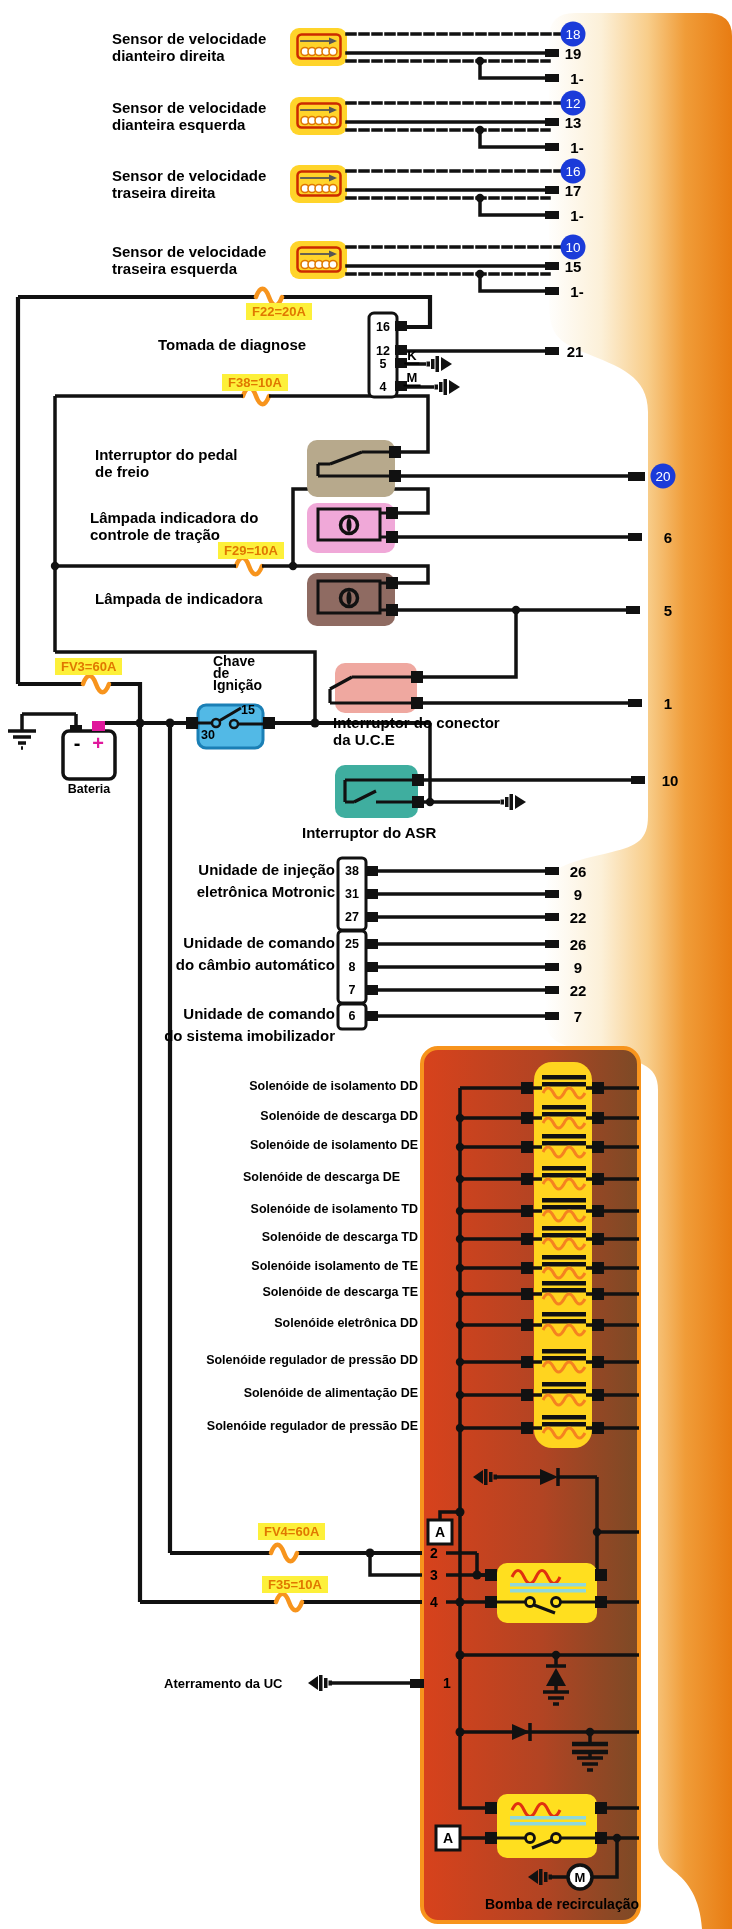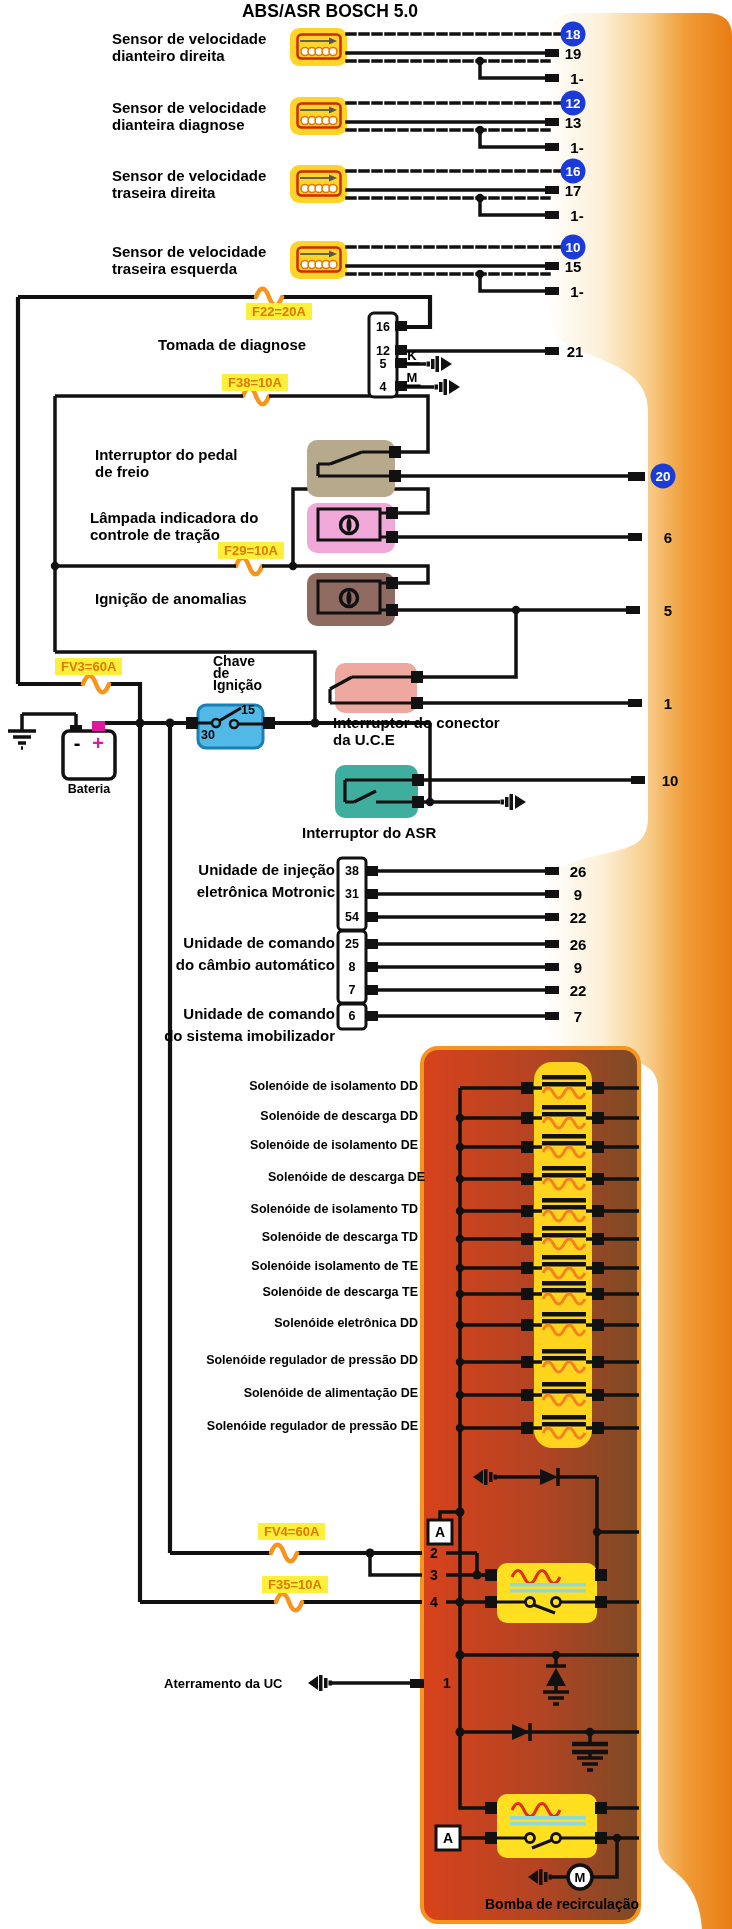--- a/index.html
+++ b/index.html
@@ -5,21 +5,21 @@
   html,body{margin:0;padding:0;background:#fff}
   .stage{position:relative;width:732px;height:1929px;background:#fff;
          font-family:"Liberation Sans",sans-serif;overflow:hidden}
   .stage svg{position:absolute;left:0;top:0}
   .lbl{position:absolute;font-weight:bold;font-size:15px;color:#000;white-space:nowrap;line-height:17px}
   .rlbl{position:absolute;font-weight:bold;font-size:15px;color:#000;white-space:nowrap;text-align:right}
   .soll{position:absolute;font-weight:bold;font-size:12.5px;color:#000;white-space:nowrap;text-align:right}
   .pin{position:absolute;transform:translate(-50%,-50%);font-weight:bold;font-size:15px;color:#000;white-space:nowrap}
   .pinb{position:absolute;transform:translate(-50%,-50%);width:25px;height:25px;border-radius:50%;
         background:#1b3bd9;color:#fff;display:flex;align-items:center;justify-content:center;
-        font-size:13.5px;font-weight:bold}
+        font-size:13.5px;font-weight:normal}
   .cpin{position:absolute;transform:translate(-50%,-50%);font-weight:bold;font-size:12.5px;color:#000}
   .fuse{position:absolute;background:#fdf03a;color:#e07800;font-weight:bold;font-size:13px;
         padding:1px 6px;white-space:nowrap}
   .sm{font-size:14px}
   .kl{position:absolute;transform:translate(-50%,-50%);font-weight:bold;font-size:13px;color:#000;
       border-bottom:2px solid #000;padding:0 3px}
   .title{position:absolute;text-align:center;font-weight:bold;font-size:17.5px;color:#000}
   .ctr{text-align:center}
 </style>
 </head>
@@ -409,26 +409,25 @@
         <circle cx="460" cy="1239" r="4.2"></circle>
         <circle cx="460" cy="1268" r="4.2"></circle>
   <circle cx="460" cy="1294" r="4.2"></circle>
         <circle cx="460" cy="1325" r="4.2"></circle>
         <circle cx="460" cy="1362" r="4.2"></circle>
   <circle cx="460" cy="1395" r="4.2"></circle>
         <circle cx="460" cy="1428" r="4.2"></circle>
 </g>
 </svg>
 
-<div class="title" style="left:160px;top:1px;width:340px">ABS/ASR BOSCH 5.0</div>
 
 <div class="lbl" style="left:112px;top:30px">Sensor de velocidade</div>
 <div class="lbl" style="left:112px;top:47px">dianteiro direita</div>
 <div class="lbl" style="left:112px;top:99px">Sensor de velocidade</div>
-<div class="lbl" style="left:112px;top:116px">dianteira diagnose</div>
+<div class="lbl" style="left:112px;top:116px">dianteira esquerda</div>
 <div class="lbl" style="left:112px;top:167px">Sensor de velocidade</div>
 <div class="lbl" style="left:112px;top:184px">traseira direita</div>
 <div class="lbl" style="left:112px;top:243px">Sensor de velocidade</div>
 <div class="lbl" style="left:112px;top:260px">traseira esquerda</div>
 
 <div class="pinb" style="left:573px;top:34px">18</div>
 <div class="pin" style="left:573px;top:53px">19</div>
 <div class="pin" style="left:577px;top:78px">1-</div>
 <div class="pinb" style="left:573px;top:103px">12</div>
 <div class="pin" style="left:573px;top:122px">13</div>
@@ -451,21 +450,21 @@
 <div class="pin" style="left:575px;top:351px">21</div>
 
 <div class="fuse" style="left:222px;top:374px">F38=10A</div>
 <div class="lbl" style="left:95px;top:446px">Interruptor do pedal</div>
 <div class="lbl" style="left:95px;top:463px">de freio</div>
 <div class="pinb" style="left:663px;top:476px">20</div>
 <div class="lbl" style="left:90px;top:509px">Lâmpada indicadora do</div>
 <div class="lbl" style="left:90px;top:526px">controle de tração</div>
 <div class="pin" style="left:668px;top:537px">6</div>
 <div class="fuse" style="left:218px;top:542px">F29=10A</div>
-<div class="lbl" style="left:95px;top:590px">Ignição de anomalias</div>
+<div class="lbl" style="left:95px;top:590px">Lâmpada de indicadora</div>
 <div class="pin" style="left:668px;top:610px">5</div>
 
 <div class="fuse" style="left:55px;top:658px">FV3=60A</div>
 <div class="lbl sm" style="left:213px;top:655px;line-height:12px">Chave</div>
 <div class="lbl sm" style="left:213px;top:667px;line-height:12px">de</div>
 <div class="lbl sm" style="left:213px;top:679px;line-height:12px">Ignição</div>
 <div class="cpin" style="left:208px;top:735px">30</div>
 <div class="cpin" style="left:248px;top:710px">15</div>
 <div class="pin" style="left:77px;top:743px;font-size:20px">-</div>
 <div class="pin" style="left:98px;top:743px;font-size:20px;color:#e0189c">+</div>
@@ -474,41 +473,41 @@
 <div class="lbl" style="left:333px;top:714px">Interruptor do conector</div>
 <div class="lbl" style="left:333px;top:731px">da U.C.E</div>
 <div class="pin" style="left:668px;top:703px">1</div>
 <div class="lbl" style="left:302px;top:824px">Interruptor do ASR</div>
 <div class="pin" style="left:670px;top:780px">10</div>
 
 <div class="rlbl" style="right:397px;top:861px">Unidade de injeção</div>
 <div class="rlbl" style="right:397px;top:883px">eletrônica Motronic</div>
 <div class="cpin" style="left:352px;top:871px">38</div>
 <div class="cpin" style="left:352px;top:894px">31</div>
-<div class="cpin" style="left:352px;top:917px">54</div>
+<div class="cpin" style="left:352px;top:917px">27</div>
 <div class="pin" style="left:578px;top:871px">26</div>
 <div class="pin" style="left:578px;top:894px">9</div>
 <div class="pin" style="left:578px;top:917px">22</div>
 <div class="rlbl" style="right:397px;top:934px">Unidade de comando</div>
 <div class="rlbl" style="right:397px;top:956px">do câmbio automático</div>
 <div class="cpin" style="left:352px;top:944px">25</div>
 <div class="cpin" style="left:352px;top:967px">8</div>
 <div class="cpin" style="left:352px;top:990px">7</div>
 <div class="pin" style="left:578px;top:944px">26</div>
 <div class="pin" style="left:578px;top:967px">9</div>
 <div class="pin" style="left:578px;top:990px">22</div>
 <div class="rlbl" style="right:397px;top:1005px">Unidade de comando</div>
 <div class="rlbl" style="right:397px;top:1027px">do sistema imobilizador</div>
 <div class="cpin" style="left:352px;top:1016px">6</div>
 <div class="pin" style="left:578px;top:1016px">7</div>
 
 <div class="soll" style="right:314px;top:1079px">Solenóide de isolamento  DD</div>
 <div class="soll" style="right:314px;top:1109px">Solenóide de descarga DD</div>
 <div class="soll" style="right:314px;top:1138px">Solenóide de isolamento  DE</div>
-<div class="soll" style="right:307px;top:1170px">Solenóide de descarga DE</div>
+<div class="soll" style="right:332px;top:1170px">Solenóide de descarga DE</div>
 <div class="soll" style="right:314px;top:1202px">Solenóide de isolamento TD</div>
 <div class="soll" style="right:314px;top:1230px">Solenóide de descarga TD</div>
 <div class="soll" style="right:314px;top:1259px">Solenóide isolamento de TE</div>
 <div class="soll" style="right:314px;top:1285px">Solenóide de descarga TE</div>
 <div class="soll" style="right:314px;top:1316px">Solenóide eletrônica DD</div>
 <div class="soll" style="right:314px;top:1353px">Solenóide regulador de pressão DD</div>
 <div class="soll" style="right:314px;top:1386px">Solenóide de alimentação DE</div>
 <div class="soll" style="right:314px;top:1419px">Solenóide regulador de pressão DE</div>
 
 <div class="fuse" style="left:258px;top:1523px">FV4=60A</div>

